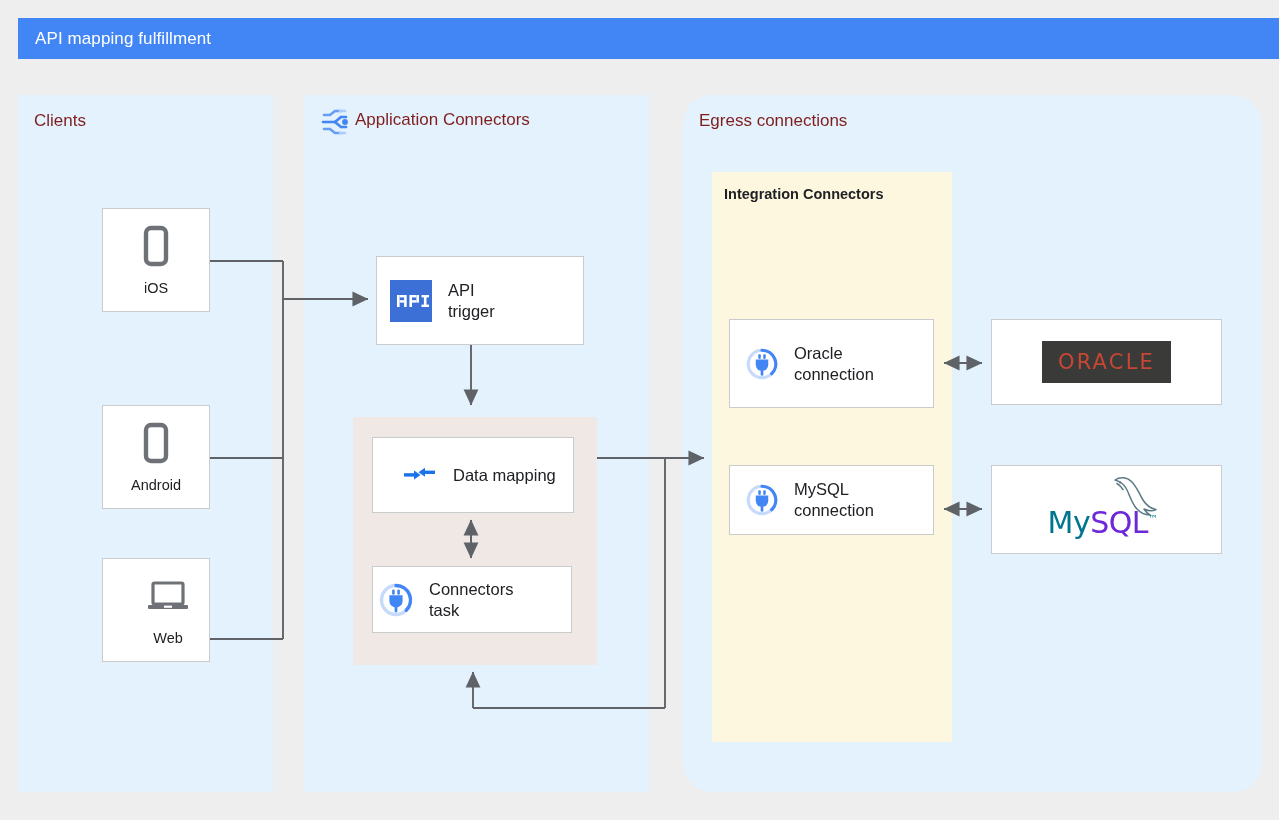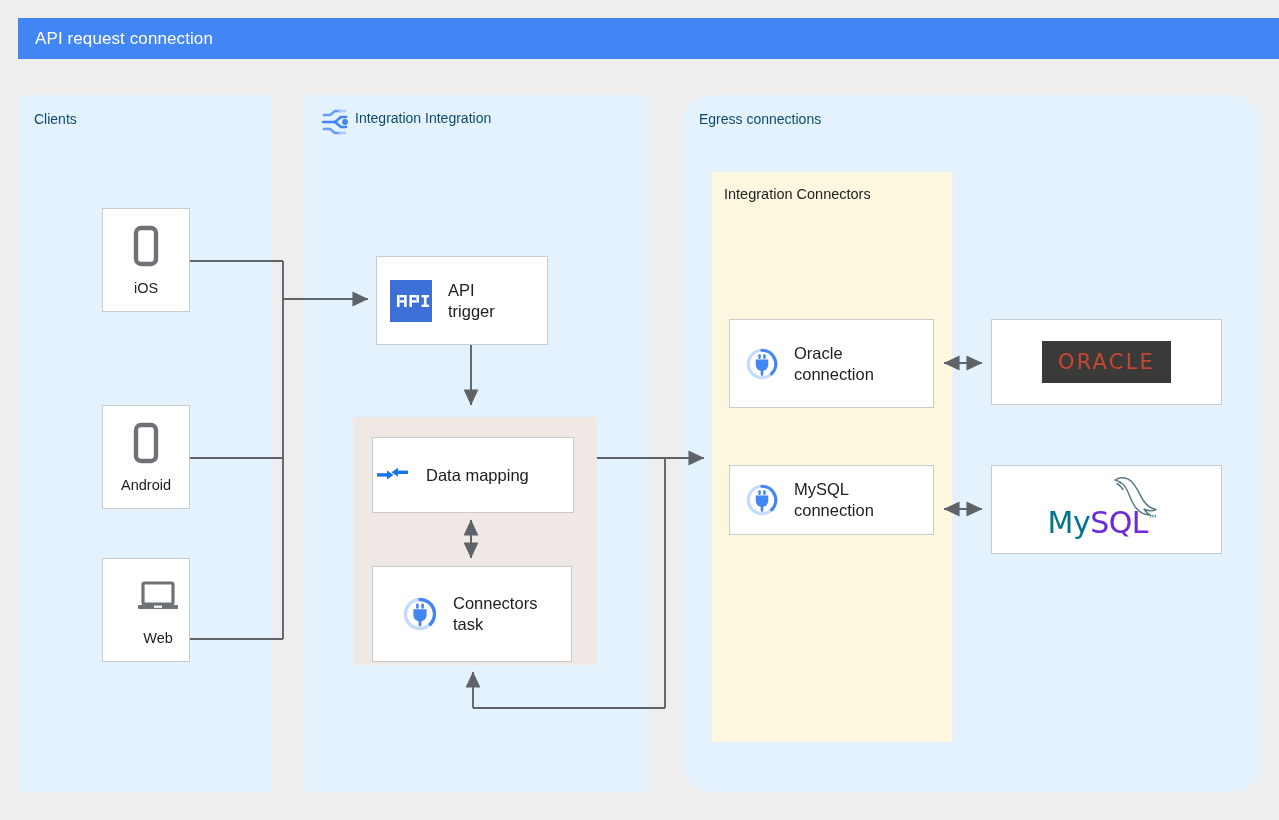--- a/index.html
+++ b/index.html
@@ -36,22 +36,22 @@
 
   
   .panel {
     position: absolute;
     background: #e3f2fd;
   }
   .panel > .panel-label {
     position: absolute;
     left: 16px;
     top: 16px;
-    font-size: 14px;
-    color: #0c4a6e;
+    font-size: 17px;
+    color: #7f1d1d;
     white-space: nowrap;
   }
   #panel-clients   { left: 18px;  top: 95px; width: 255px; height: 697px; }
   #panel-appint    { left: 304px; top: 95px; width: 345px; height: 697px; }
   #panel-egress    { left: 683px; top: 95px; width: 579px; height: 697px; border-radius: 29px; }
 
   #panel-appint .panel-label { left: 51px; top: 15px; }
 
   
   #app-int-icon {
@@ -70,20 +70,21 @@
     width: 240px;
     height: 570px;
     background: #fef7e0;
   }
   #panel-connectors .panel-label {
     position: absolute;
     left: 12px;
     top: 14px;
     font-size: 14.5px;
     white-space: nowrap;
+    font-weight: bold;
   }
 
   
   #stage-tasks {
     position: absolute;
     left: 353px;
     top: 417px;
     width: 244px;
     height: 248px;
     background: #efe8e4;
@@ -100,49 +101,49 @@
   }
   .node .node-label {
     font-size: 16.5px;
     line-height: 21px;
     color: #202124;
     white-space: pre-line;
   }
 
   
   .client-card {
-    width: 88px;
+    width: 108px;
     height: 104px;
     flex-direction: column;
     justify-content: center;
     align-items: center;
   }
   .client-card .node-label {
     font-size: 14.5px;
     margin-top: 8px;
     text-align: center;
   }
   #node-ios      { left: 102px; top: 208px; }
   #node-android  { left: 102px; top: 405px; }
   #node-web      { left: 102px; top: 558px; padding-left: 24px; }
 
   .device-icon { width: 48px; height: 48px; display: block; }
 
   
   #node-api-trigger {
-    left: 376px; top: 256px; width: 172px; height: 89px;
+    left: 376px; top: 256px; width: 208px; height: 89px;
     padding-left: 13px;
   }
   #node-data-mapping {
     left: 372px; top: 437px; width: 202px; height: 76px;
-    padding-left: 1px;
+    padding-left: 28px;
   }
   #node-connectors-task {
-    left: 372px; top: 566px; width: 200px; height: 96px;
-    padding-left: 28px;
+    left: 372px; top: 566px; width: 200px; height: 67px;
+    padding-left: 4px;
   }
   .task-icon { width: 38px; height: 38px; flex: none; margin-right: 14px; }
   #node-api-trigger .task-icon { width: 42px; height: 42px; margin-right: 16px; }
 
   
   #node-oracle-conn { left: 729px; top: 319px; width: 205px; height: 89px; padding-left: 14px; }
   #node-mysql-conn  { left: 729px; top: 465px; width: 205px; height: 70px; padding-left: 14px; }
   #node-oracle-conn .task-icon,
   #node-mysql-conn  .task-icon { width: 36px; height: 36px; margin-right: 14px; }
 
@@ -191,21 +192,21 @@
     position: absolute;
     left: 0; top: 0;
     width: 1279px; height: 820px;
     pointer-events: none;
   }
 </style>
 </head>
 <body>
 
 <div id="title-bar">
-  <span class="title-text">API request connection</span>
+  <span class="title-text">API mapping fulfillment</span>
 </div>
 
 <div class="panel" id="panel-clients">
   <span class="panel-label">Clients</span>
 </div>
 
 <div class="panel" id="panel-appint">
   <span id="app-int-icon">
     <svg viewBox="0 0 32 32" width="32" height="32">
       <g fill="none" stroke="#669df6" stroke-width="2.6" stroke-linecap="round">
@@ -217,21 +218,21 @@
         <path d="M15 16 l6 -5"></path>
         <path d="M15 16 l6 5"></path>
         <path d="M22 11 h4"></path>
         <path d="M22 21 h4"></path>
       </g>
       <circle cx="25" cy="16" r="2.9" fill="#4285f4"></circle>
       <path d="M20 5 h5" stroke="#aecbfa" stroke-width="2.6" stroke-linecap="round"></path>
       <path d="M20 27 h5" stroke="#aecbfa" stroke-width="2.6" stroke-linecap="round"></path>
     </svg>
   </span>
-  <span class="panel-label">Integration Integration</span>
+  <span class="panel-label">Application Connectors</span>
 </div>
 
 <div class="panel" id="panel-egress">
   <span class="panel-label">Egress connections</span>
 </div>
 
 <div id="panel-connectors">
   <span class="panel-label">Integration Connectors</span>
 </div>
 

